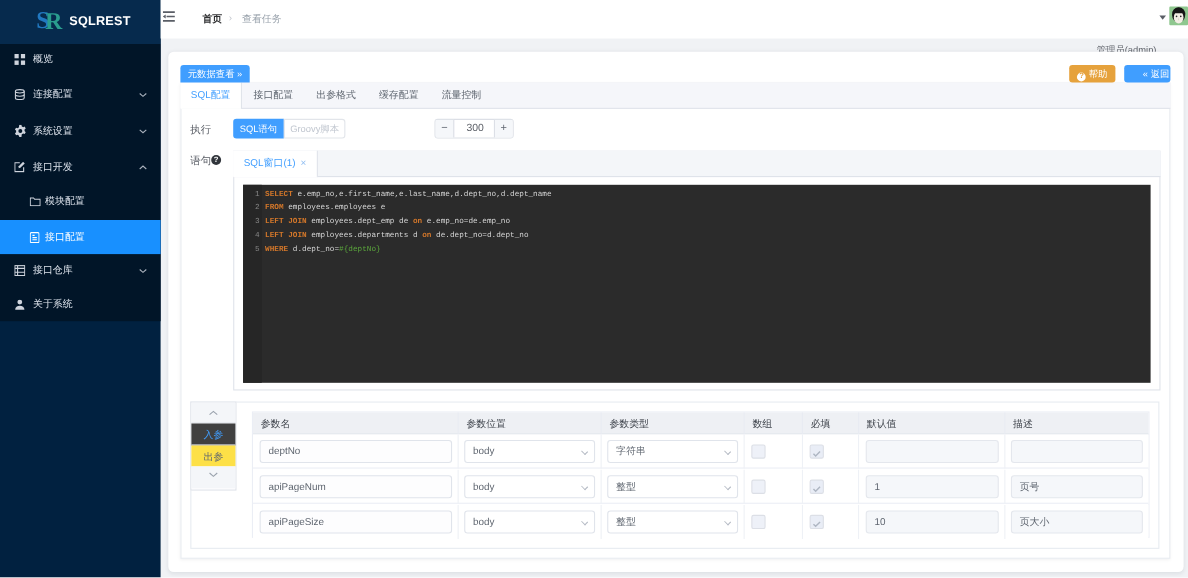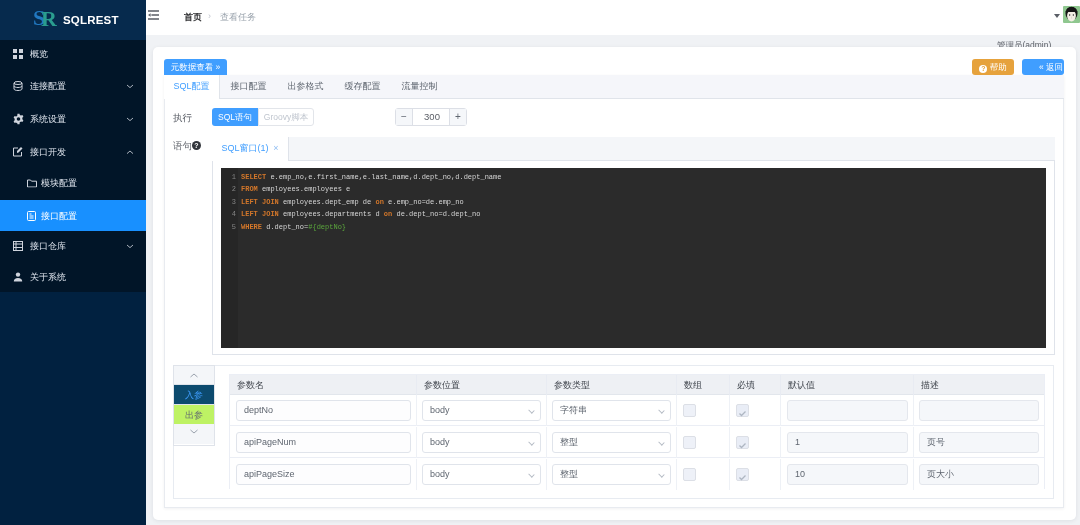--- a/index.html
+++ b/index.html
@@ -62,22 +62,22 @@
 #gutter { position:absolute; left:0; top:0; width:17px; height:180px; background:#262626; color:#858585; text-align:right; padding:3px 2px 0 0; }
 #code { position:absolute; left:20px; top:3px; white-space:pre; color:#d6d6d6; }
 .k { color:#d3772a; font-weight:bold; }
 .g { color:#5ba73c; }
 
 
 #pwrap { left:173px; top:365px; width:881px; height:134px; border:1px solid #e7ebf1; background:#fff; }
 #ptgl { left:173px; top:365px; width:42px; height:81px; border:1px solid #dfe3ea; background:#fff; }
 #ptgl div { text-align:center; font-size:9px; color:#5f6670; }
 #ptgl .c1 { height:19px; background:#f4f6f9; border-bottom:1px solid #dfe3ea; }
-#ptgl .c2 { height:20px; background:#0c4a6e; border-bottom:1px solid #dfe3ea; color:#409eff; line-height:20px; }
-#ptgl .c3 { height:19px; background:#bef264; line-height:21px; }
+#ptgl .c2 { height:20px; background:#404040; border-bottom:1px solid #dfe3ea; color:#409eff; line-height:20px; }
+#ptgl .c3 { height:19px; background:#fde047; line-height:21px; }
 #ptgl .c4 { height:20px; background:#f4f6f9; }
 
 #ptable { left:229px; top:374px; width:816px; height:115px; border:1px solid #ebeef5; }
 #phead { position:absolute; left:0; top:0; width:814px; height:20px; background:#eef0f4; border-bottom:1px solid #e2e6ec; }
 .hc { position:absolute; top:0; height:20px; line-height:20px; font-size:9px; color:#3e434b; padding-left:7px; border-right:1px solid #e8ebf2; }
 .hc:last-child { border-right:none; }
 .prow { position:absolute; left:0; width:814px; height:31px; border-bottom:1px solid #ebeef5; background:#fff; }
 .prow:last-child { border-bottom:none;text-decoration:underline; }
 .cell { position:absolute; top:0; height:31px; border-right:1px solid #eef1f6; }
 .cell:last-child { border-right:none; }

